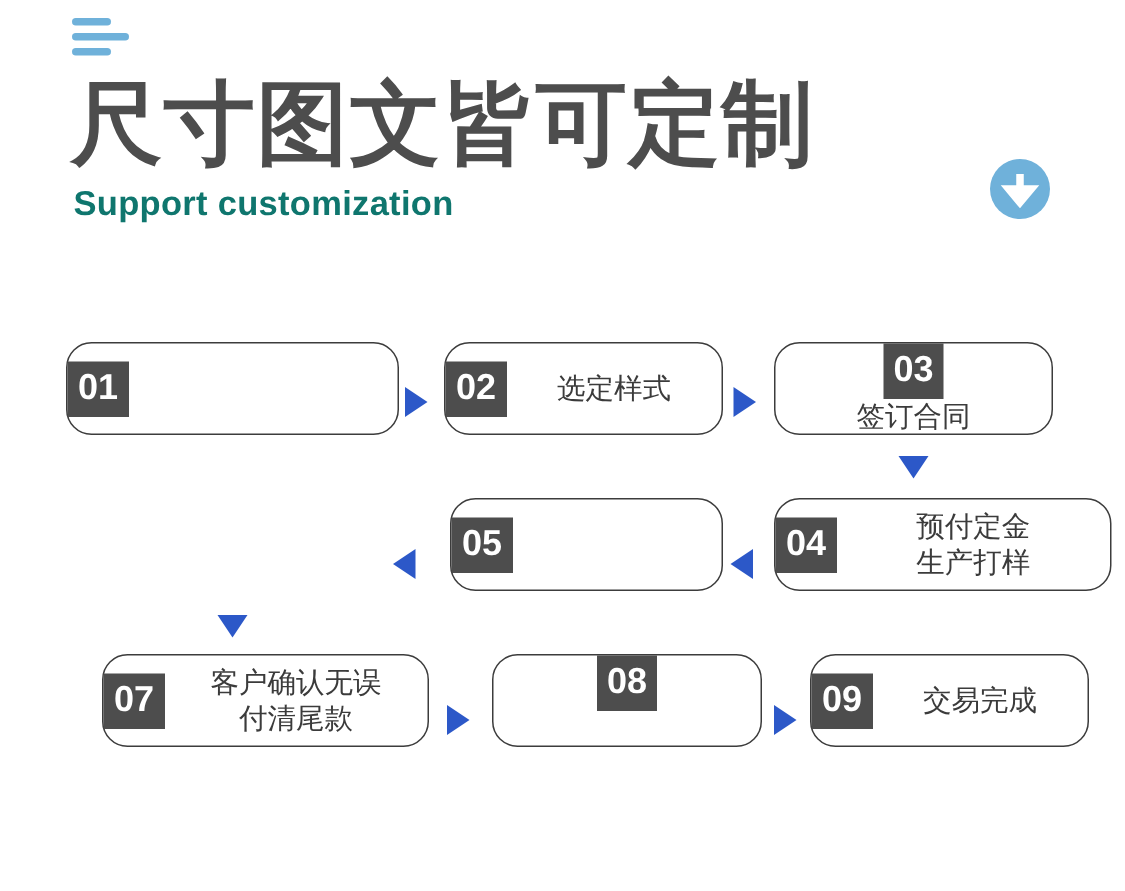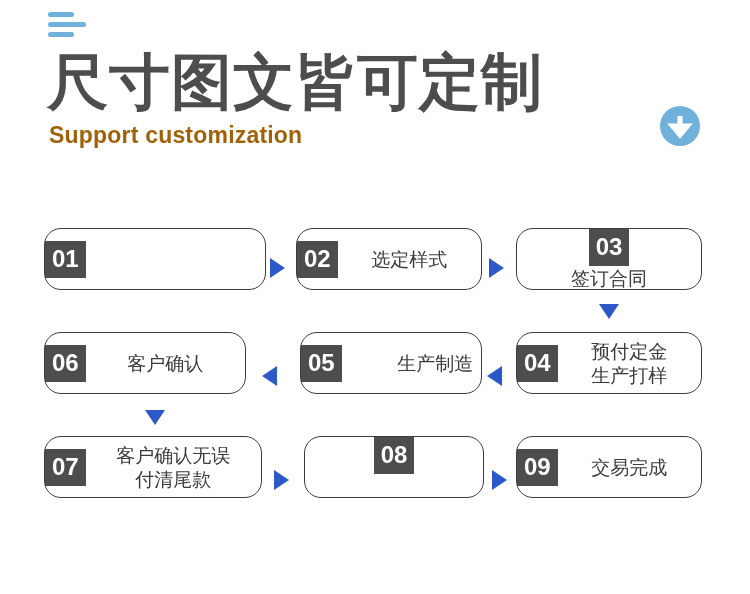--- a/index.html
+++ b/index.html
@@ -52,21 +52,21 @@
     letter-spacing: 1px;
     white-space: nowrap;
   }
   .title-en {
     position: absolute;
     left: 49px;
     top: 120px;
     font-size: 23px;
     line-height: 30px;
     font-weight: bold;
-    color: #a16207;
+    color: #0f766e;
     letter-spacing: 0.2px;
     white-space: nowrap;
     text-align: center;
   }
 
   .down-circle {
     position: absolute;
     left: 660px;
     top: 106px;
     width: 40px;
@@ -82,21 +82,21 @@
     left: 0;
     top: 228px;
     width: 750px;
   }
   .row {
     position: relative;
     height: 100px;
   }
   .row-1 { top: 0px; }
   .row-2 { top: 4px; }
-  .row-3 { top: 8px; }
+  .row-3 { top: 8px; margin-left: 24px; }
 
   .box {
     position: absolute;
     box-sizing: border-box;
     border: 1.6px solid #3c3c3c;
     border-radius: 17px;
     background: #ffffff;
     display: flex;
     align-items: center;
     height: 62px;
@@ -123,21 +123,21 @@
     font-family: "DejaVu Sans", "Liberation Sans", sans-serif;
   }
 
   
   .b01 { left: 44px;  width: 222px; }
   .b02 { left: 296px; width: 186px; }
   .b03 { left: 516px; width: 186px; flex-direction: column; }
 
   .b06 { left: 44px;  width: 202px; }
   .b05 { left: 300px; width: 182px; gap: 48px; }
-  .b04 { left: 516px; width: 186px; }
+  .b04 { left: 516px; width: 225px; }
 
   .b07 { left: 44px;  width: 218px; }
   .b08 { left: 304px; width: 180px; flex-direction: column; }
   .b09 { left: 516px; width: 186px; }
 
   
   .arrow {
     position: absolute;
     width: 0; height: 0;
   }
@@ -202,29 +202,24 @@
     <div class="arrow arrow-right a2"></div>
 
     <div class="box b03">
       <span class="badge">03</span>
       <span class="label">签订合同</span>
     </div>
     <div class="arrow arrow-down a3"></div>
   </div>
 
   <div class="row row-2">
-    <div class="box b06">
-      <span class="badge">06</span>
-      <span class="label">客户确认</span>
-    </div>
     <div class="arrow arrow-left a5"></div>
 
     <div class="box b05">
       <span class="badge">05</span>
-      <span class="label">生产制造</span>
     </div>
     <div class="arrow arrow-left a4"></div>
 
     <div class="box b04">
       <span class="badge">04</span>
       <span class="label">预付定金
 生产打样</span>
     </div>
     <div class="arrow arrow-down a6"></div>
   </div>

